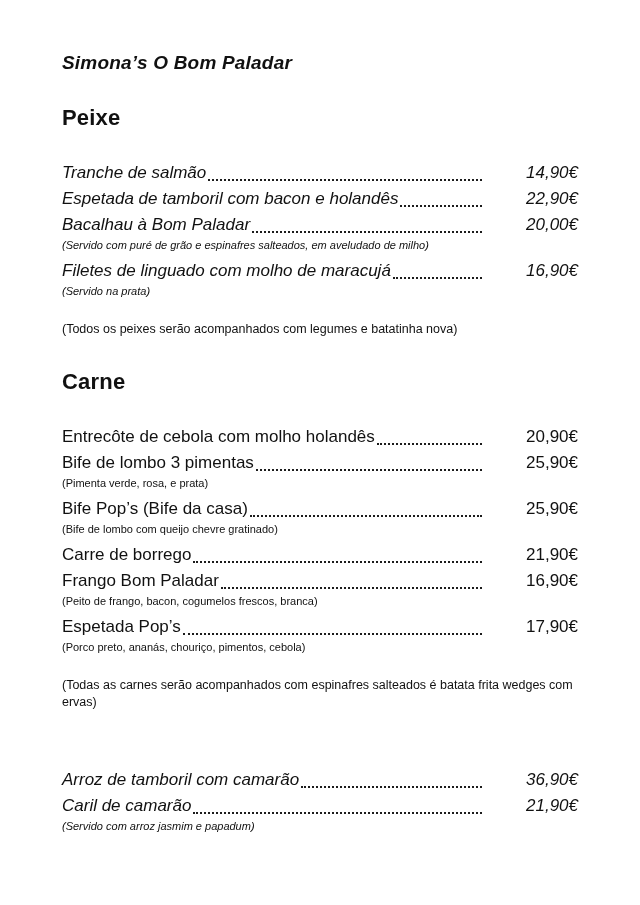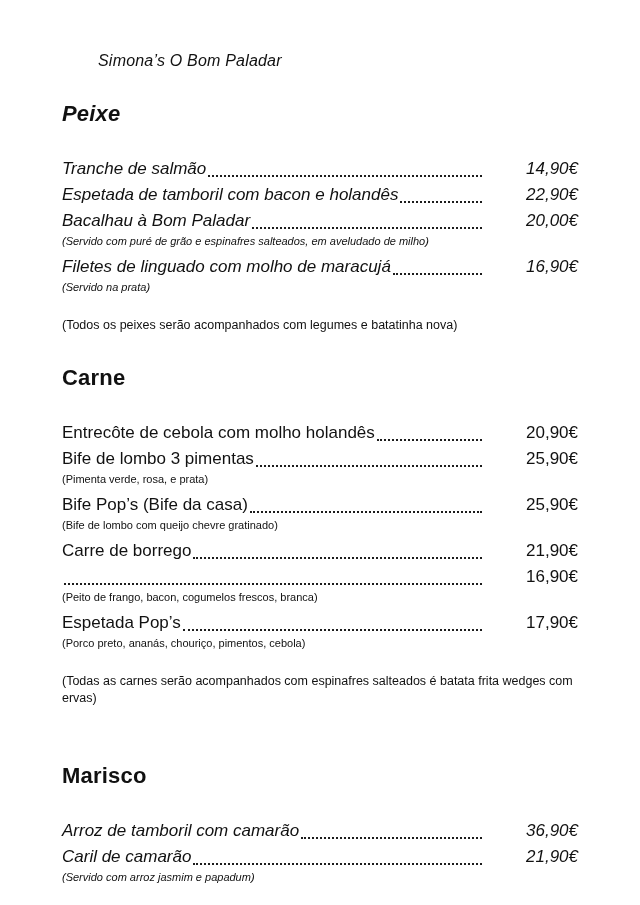--- a/index.html
+++ b/index.html
@@ -9,33 +9,32 @@
     color: #111111;
     -webkit-font-smoothing: antialiased;
   }
   .page {
     width: 640px;
     min-height: 905px;
     background: #ffffff;
     padding: 52px 62px 40px 62px;
   }
   .doc-title {
-    font-size: 16px;
+    font-size: 19px;
     font-style: italic;
-    font-weight: 400;
+    font-weight: 700;
     letter-spacing: 0.2px;
-    margin-left: 36px;
   }
   .section-heading {
     font-size: 22px;
     font-weight: 700;
     margin-top: 31px;
     letter-spacing: 0.2px;
   }
-  .section-peixe .section-heading { font-style: italic; }
+  .section-peixe .section-heading { }
   .item-list {
     margin-top: 29px;
     font-size: 17px;
   }
   .section-peixe .item-list,
   .section-marisco .item-list { font-style: italic; }
   .item-row {
     display: flex;
     align-items: flex-end;
     line-height: 26px;
@@ -115,35 +114,35 @@
             <span class="leader"></span>
             <span class="item-price">25,90€</span>
           </div>
           <div class="item-note">(Bife de lombo com queijo chevre gratinado)</div>
           <div class="item-row">
             <span class="item-name">Carre de borrego</span>
             <span class="leader"></span>
             <span class="item-price">21,90€</span>
           </div>
           <div class="item-row">
+            <span class="item-name">Frango Bom Paladar</span>
             <span class="leader"></span>
             <span class="item-price">16,90€</span>
           </div>
           <div class="item-note">(Peito de frango, bacon, cogumelos frescos, branca)</div>
           <div class="item-row">
             <span class="item-name">Espetada Pop’s</span>
             <span class="leader"></span>
             <span class="item-price">17,90€</span>
           </div>
           <div class="item-note">(Porco preto, ananás, chouriço, pimentos, cebola)</div>
         </div>
         <p class="section-footnote">(Todas as carnes serão acompanhados com espinafres salteados é batata frita wedges com ervas)</p>
       </section>
       <section class="menu-section section-marisco">
-        <h2 class="section-heading">Marisco</h2>
         <div class="item-list">
           <div class="item-row">
             <span class="item-name">Arroz de tamboril com camarão </span>
             <span class="leader"></span>
             <span class="item-price">36,90€</span>
           </div>
           <div class="item-row">
             <span class="item-name">Caril de camarão</span>
             <span class="leader"></span>
             <span class="item-price">21,90€</span>

